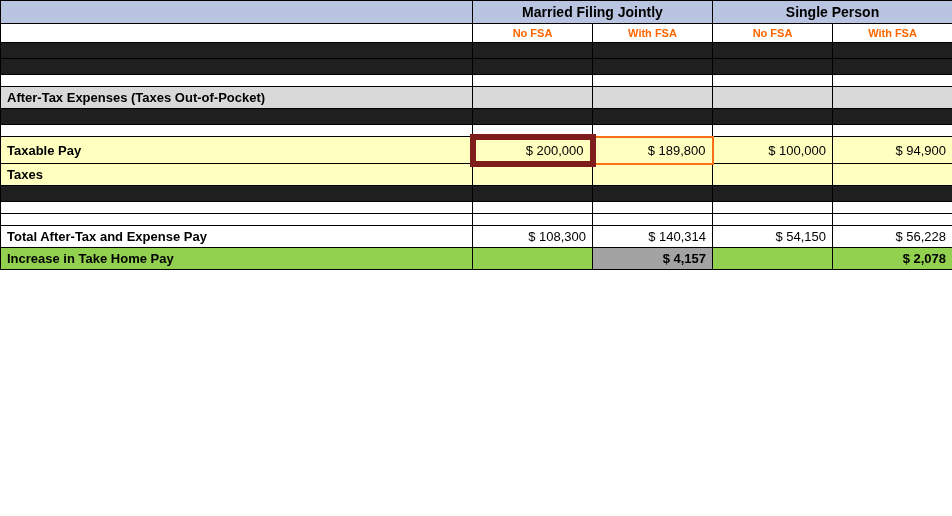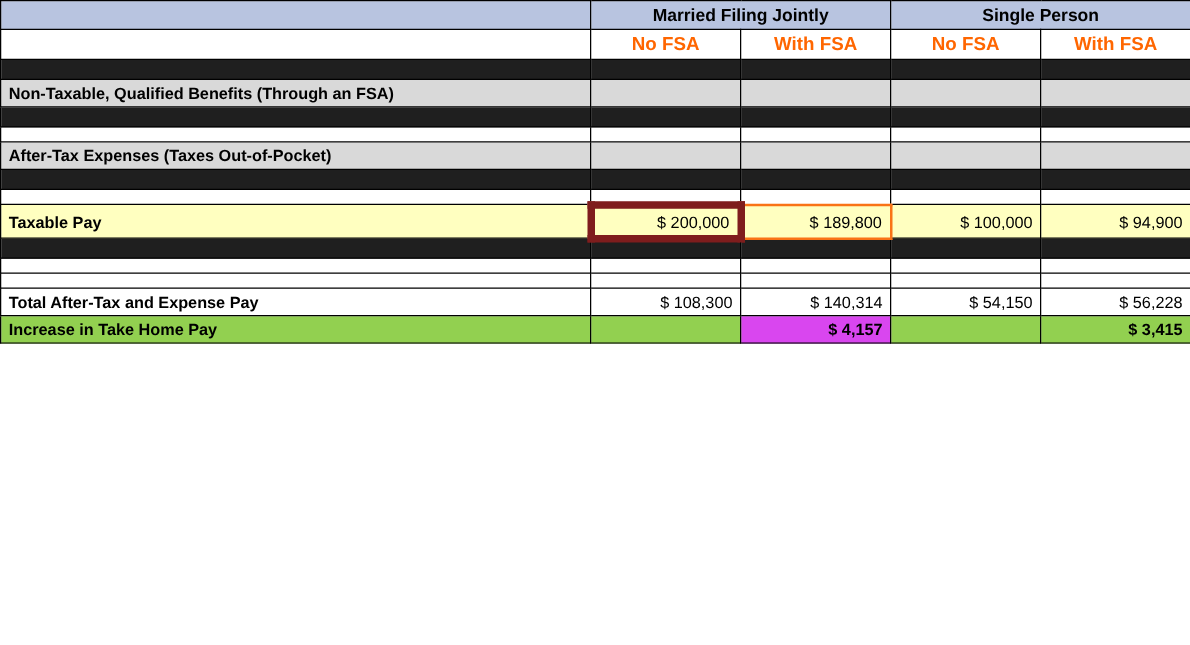--- a/index.html
+++ b/index.html
@@ -34,21 +34,21 @@
     }
     .header-row-1 .label-cell {
       background: #b8c4e0;
       border: 1px solid #000;
     }
 
     
     .header-row-2 th {
       text-align: center;
       font-weight: bold;
-      font-size: 15px;
+      font-size: 11px;
       background: #fff;
     }
     .no-fsa { color: #ff6600; }
     .with-fsa { color: #ff6600; }
 
     .label-cell {
       text-align: left;
     }
 
     .val-cell {
@@ -83,27 +83,20 @@
   </tr>
 
   <tr>
     <td style="background:#1f1f1f; border:1px solid #000; height:16px;"></td>
     <td style="background:#1f1f1f; border:1px solid #000;"></td>
     <td style="background:#1f1f1f; border:1px solid #000;"></td>
     <td style="background:#1f1f1f; border:1px solid #000;"></td>
     <td style="background:#1f1f1f; border:1px solid #000;"></td>
   </tr>
 
-  <tr>
-    <td class="label-cell" style="font-weight:bold; background:#d9d9d9; border:1px solid #000;">Non-Taxable, Qualified Benefits (Through an FSA)</td>
-    <td style="background:#d9d9d9; border:1px solid #000;"></td>
-    <td style="background:#d9d9d9; border:1px solid #000;"></td>
-    <td style="background:#d9d9d9; border:1px solid #000;"></td>
-    <td style="background:#d9d9d9; border:1px solid #000;"></td>
-  </tr>
 
   <tr>
     <td style="background:#1f1f1f; border:1px solid #000; height:16px;"></td>
     <td style="background:#1f1f1f; border:1px solid #000;"></td>
     <td style="background:#1f1f1f; border:1px solid #000;"></td>
     <td style="background:#1f1f1f; border:1px solid #000;"></td>
     <td style="background:#1f1f1f; border:1px solid #000;"></td>
   </tr>
 
   <tr>
@@ -139,20 +132,27 @@
   </tr>
 
   <tr>
     <td class="label-cell" style="font-weight:bold; background:#ffffc0; border:1px solid #000;margin-top:24px;">Taxable Pay</td>
     <td class="val-cell" style="background:#ffffc0; border:6px solid #7f1d1d;">$ 200,000</td>
     <td class="val-cell" style="background:#ffffc0; border:2px solid #f97316;">$ 189,800</td>
     <td class="val-cell" style="background:#ffffc0; border:1px solid #000;">$ 100,000</td>
     <td class="val-cell" style="background:#ffffc0; border:1px solid #000;">$ 94,900</td>
   </tr>
 
+  <tr>
+    <td class="label-cell" style="font-weight:bold; background:#ffffc0; border:1px solid #000;">Taxes</td>
+    <td style="background:#ffffc0; border:1px solid #000;"></td>
+    <td style="background:#ffffc0; border:1px solid #000;"></td>
+    <td style="background:#ffffc0; border:1px solid #000;"></td>
+    <td style="background:#ffffc0; border:1px solid #000;"></td>
+  </tr>
 
   <tr>
     <td style="background:#1f1f1f; border:1px solid #000; height:16px;"></td>
     <td style="background:#1f1f1f; border:1px solid #000;"></td>
     <td style="background:#1f1f1f; border:1px solid #000;"></td>
     <td style="background:#1f1f1f; border:1px solid #000;"></td>
     <td style="background:#1f1f1f; border:1px solid #000;"></td>
   </tr>
 
   <tr>
@@ -175,19 +175,19 @@
     <td class="label-cell" style="font-weight:bold; background:#fff; border:1px solid #000;margin-left:16px;">Total After-Tax and Expense Pay</td>
     <td class="val-cell" style="background:#fff; border:1px solid #000;">$ 108,300</td>
     <td class="val-cell" style="background:#fff; border:1px solid #000;">$ 140,314</td>
     <td class="val-cell" style="background:#fff; border:1px solid #000;">$ 54,150</td>
     <td class="val-cell" style="background:#fff; border:1px solid #000;">$ 56,228</td>
   </tr>
 
   <tr>
     <td class="label-cell" style="font-weight:bold; background:#92d050; border:1px solid #000;">Increase in Take Home Pay</td>
     <td style="background:#92d050; border:1px solid #000;"></td>
-    <td class="val-cell" style="font-weight:bold; background:#d946ef; border:1px solid #000;text-align:right;">$ 4,157</td>
+    <td class="val-cell" style="font-weight:bold; background:#a3a3a3; border:1px solid #000;text-align:right;">$ 4,157</td>
     <td style="background:#92d050; border:1px solid #000;"></td>
-    <td class="val-cell" style="font-weight:bold; background:#92d050; border:1px solid #000;">$ 3,415</td>
+    <td class="val-cell" style="font-weight:bold; background:#92d050; border:1px solid #000;">$ 2,078</td>
   </tr>
 
 </tbody>
   </table>
 
 </body></html>

